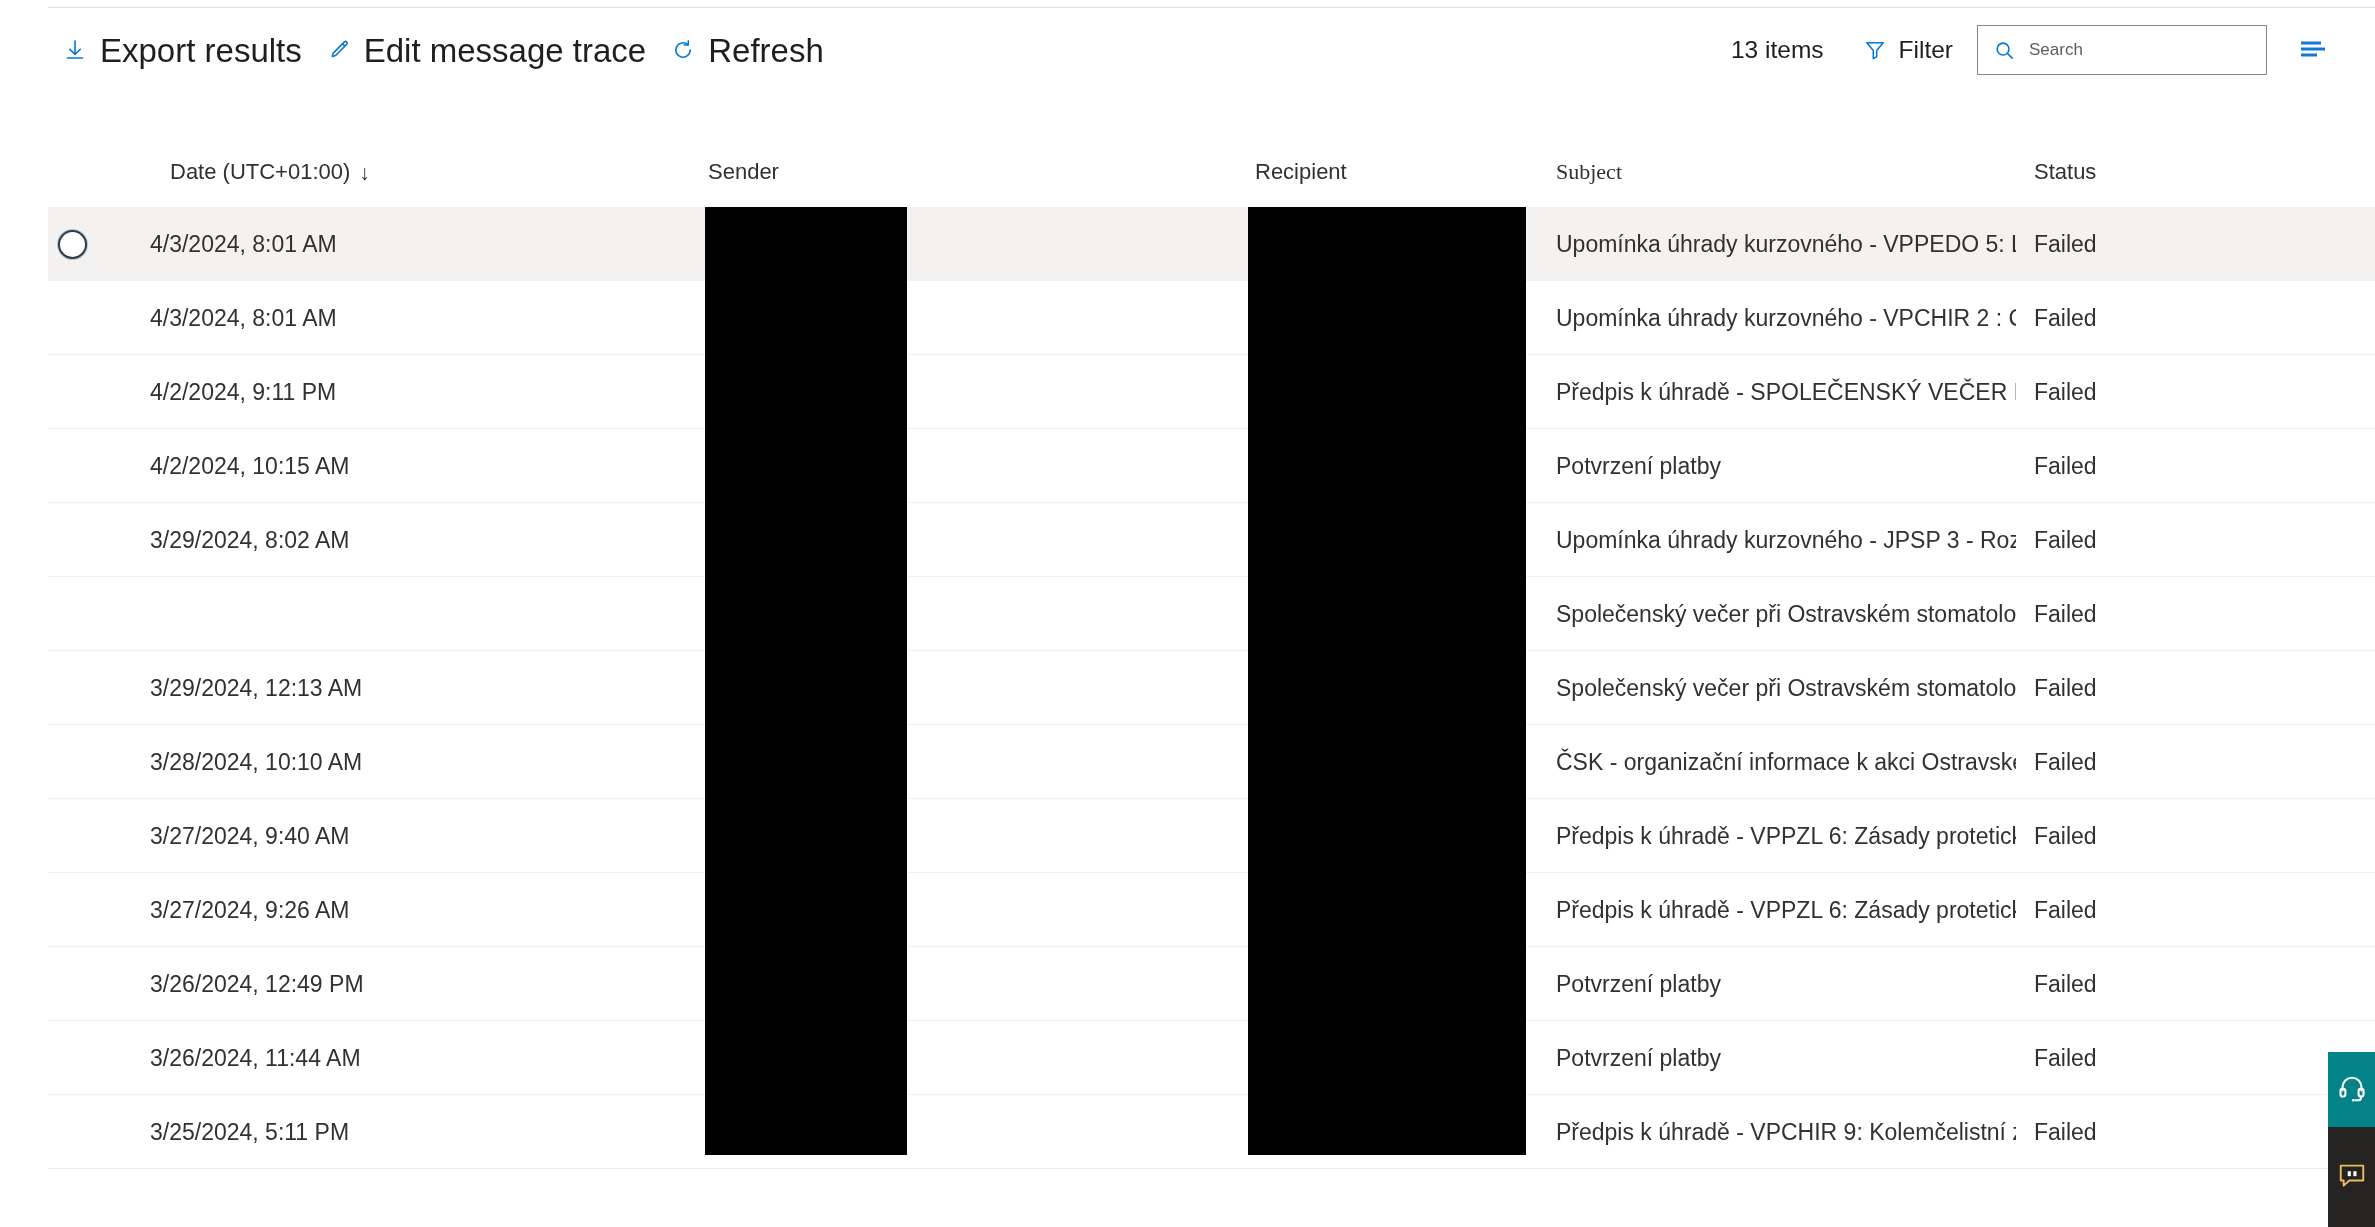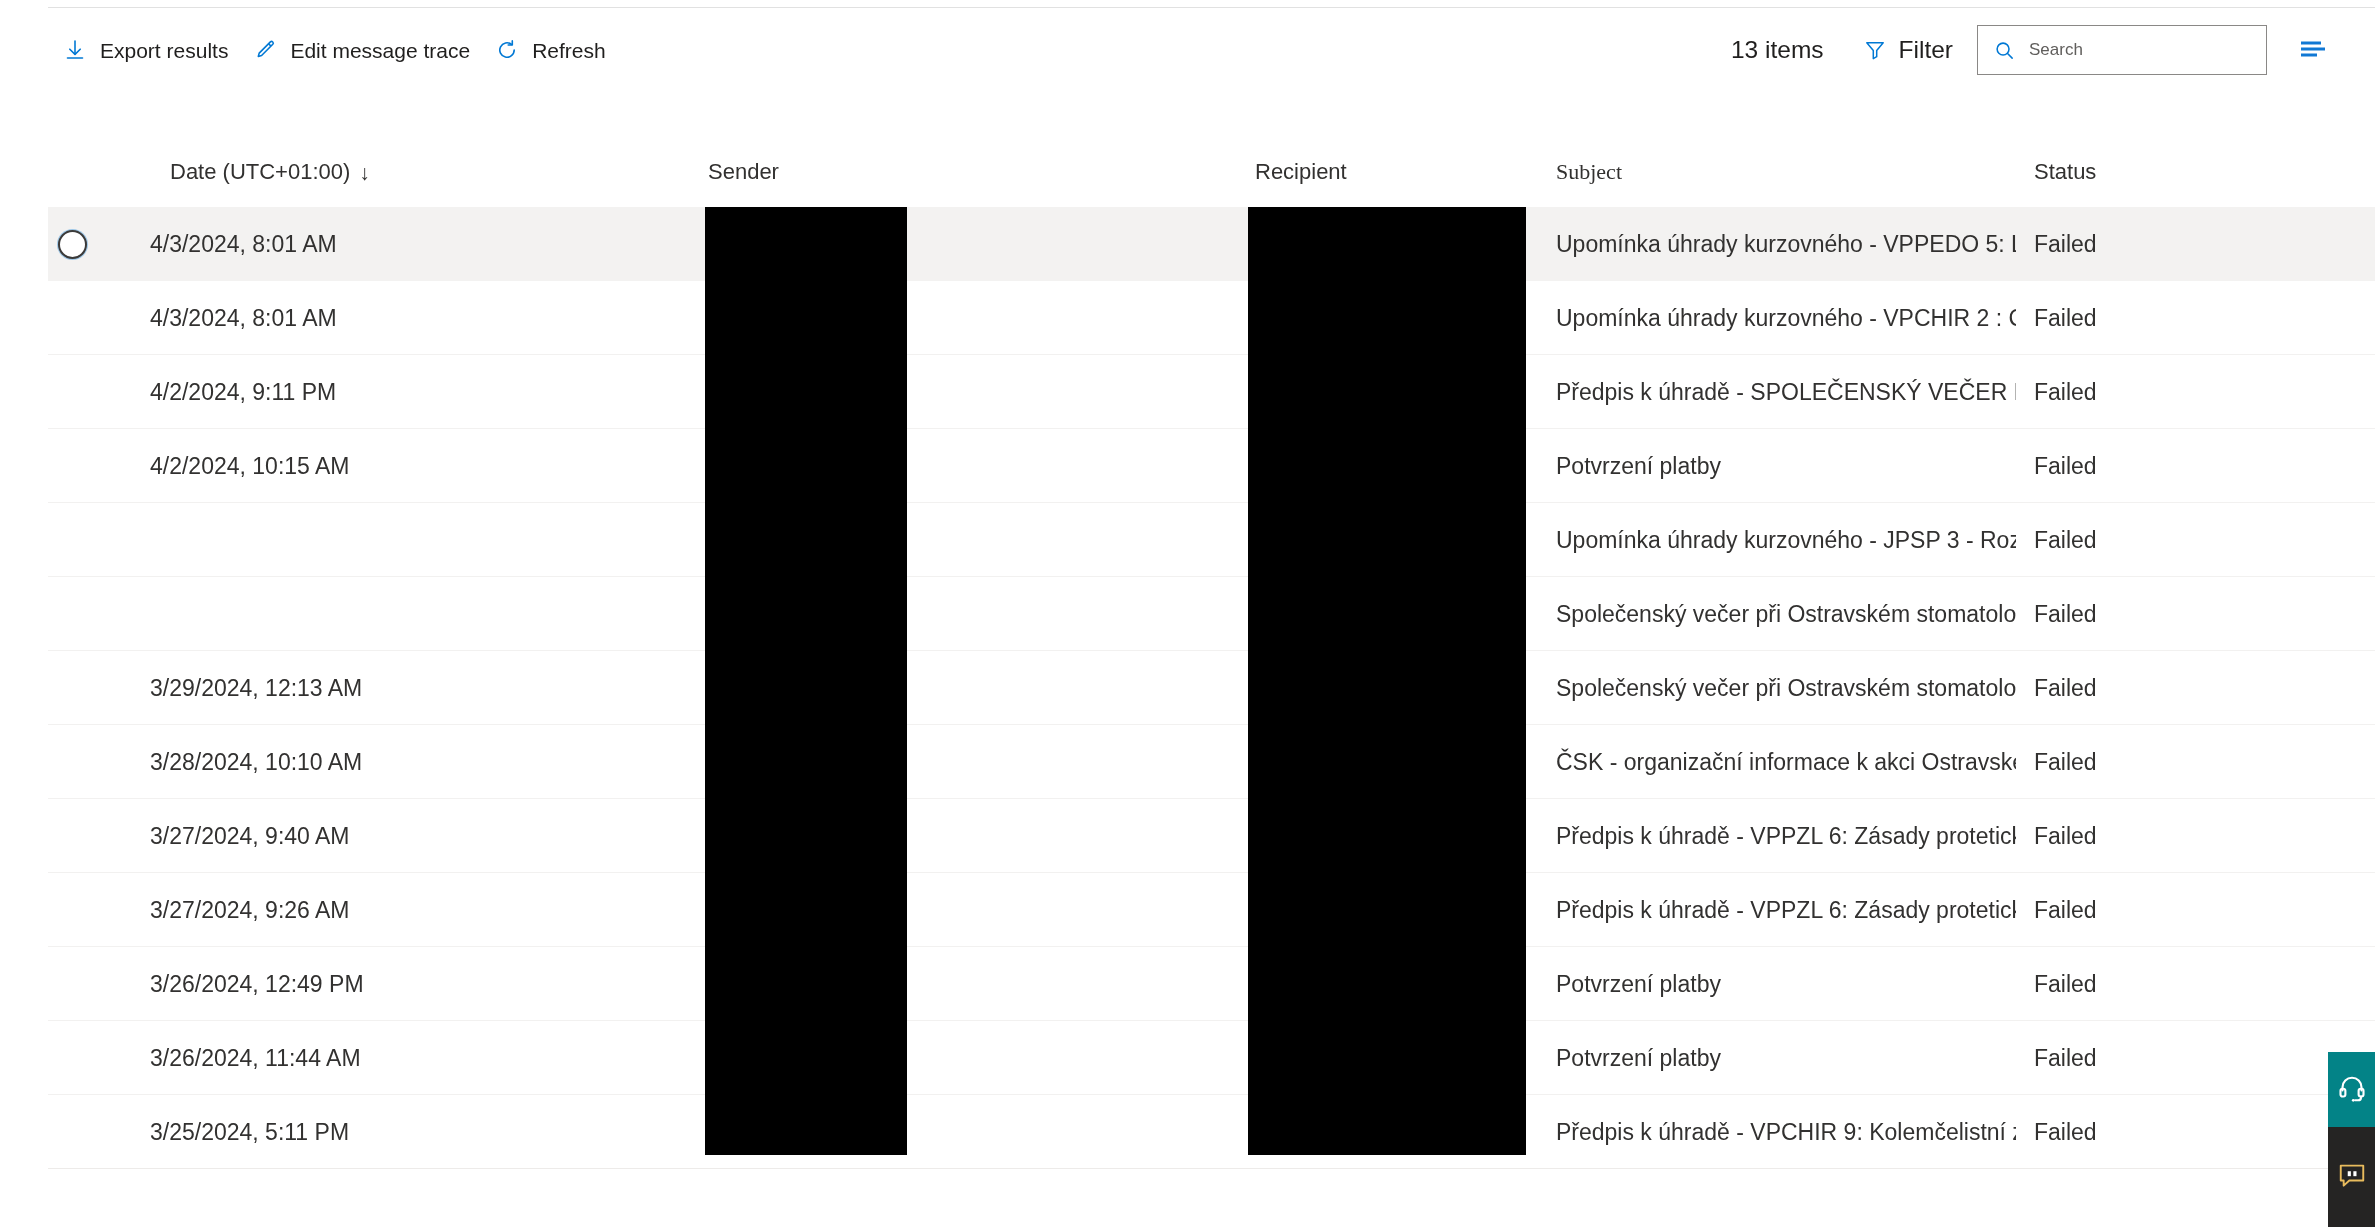--- a/index.html
+++ b/index.html
@@ -47,21 +47,21 @@
   }
   .cmd-btn {
     display: flex;
     align-items: center;
     gap: 12px;
     padding: 8px 14px 8px 10px;
     background: transparent;
     border: none;
     cursor: pointer;
     font-family: inherit;
-    font-size: 21px;
+    font-size: 33px;
     color: #201f1e;
     line-height: 1;
     white-space: nowrap;
   }
   .cmd-ico {
     display: inline-flex;
     align-items: center;
     justify-content: center;
     width: 26px;
     height: 26px;
@@ -358,20 +358,21 @@
         <div class="cell status" style="left: 1986px; width: 250px;">Failed</div>
       </div>
       <div class="row">
         <div class="cell date" style="left: 102px; width: 540px;">4/2/2024, 10:15 AM</div>
         <div class="cell sender" style="left: 660px; width: 530px;"></div>
         <div class="cell recipient" style="left: 1207px; width: 290px;"></div>
         <div class="cell subject truncate" style="left: 1508px; width: 460px;">Potvrzení platby</div>
         <div class="cell status" style="left: 1986px; width: 250px;">Failed</div>
       </div>
       <div class="row">
+        <div class="cell date" style="left: 102px; width: 540px;">3/29/2024, 8:02 AM</div>
         <div class="cell sender" style="left: 660px; width: 530px;"></div>
         <div class="cell recipient" style="left: 1207px; width: 290px;"></div>
         <div class="cell subject truncate" style="left: 1508px; width: 460px;">Upomínka úhrady kurzovného - JPSP 3 - Roz…</div>
         <div class="cell status" style="left: 1986px; width: 250px;">Failed</div>
       </div>
       <div class="row">
         <div class="cell sender" style="left: 660px; width: 530px;"></div>
         <div class="cell recipient" style="left: 1207px; width: 290px;"></div>
         <div class="cell subject truncate" style="left: 1508px; width: 460px;">Společenský večer při Ostravském stomatolo…</div>
         <div class="cell status" style="left: 1986px; width: 250px;">Failed</div>

